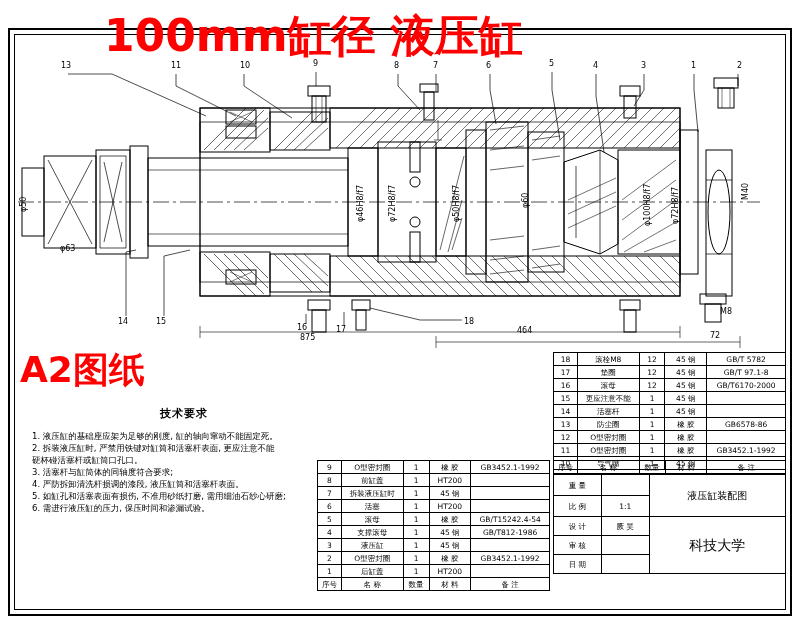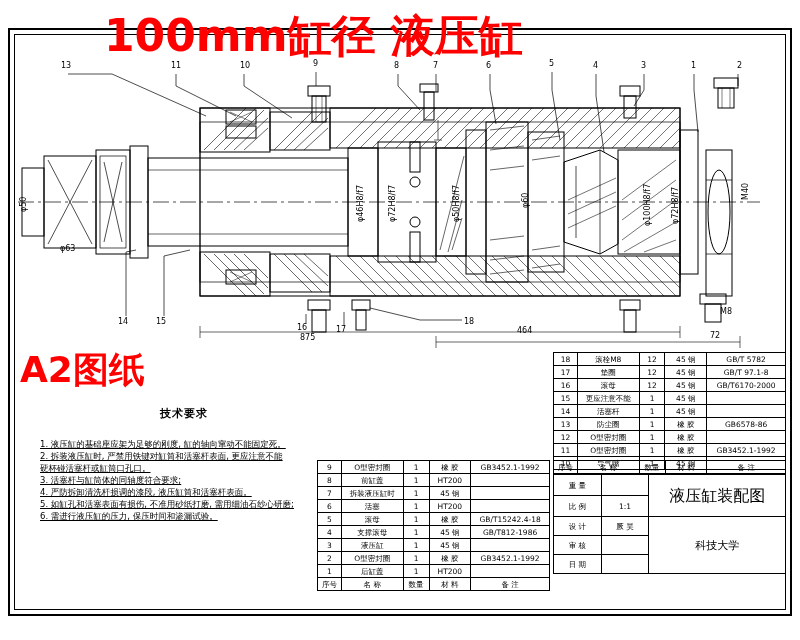--- a/index.html
+++ b/index.html
@@ -15,21 +15,21 @@
   }
 
   .lbl{position:absolute;font-size:8px;color:#000;white-space:nowrap;line-height:1;}
   .lbl.v{transform-origin:0 0;transform:rotate(-90deg);}
 
   .tbl{position:absolute;border-collapse:collapse;font-size:7.5px;color:#000;}
   .tbl td{border:1px solid #000;padding:0 1px;text-align:center;height:12px;line-height:11px;white-space:nowrap;}
 
   .notes{position:absolute;font-size:8.5px;color:#000;line-height:1.42;}
   .notes .nt-title{font-size:11px;font-weight:bold;text-align:center;margin-bottom:2px;letter-spacing:1px;}
-  .notes ol{margin:16px;padding:0;list-style:none;text-decoration:underline;}
+  .notes ol{margin:8px;padding:0;list-style:none;}
   .notes li{white-space:nowrap;}
 
   svg{position:absolute;left:0;top:0;}
 </style>
 </head>
 <body>
 
 <div id="root">
 
   <div class="frame" style="left:8px;top:28px;width:784px;height:588px;"></div>
@@ -334,21 +334,21 @@
         <td>活塞</td>
         <td>1</td>
         <td>HT200</td>
         <td></td>
       </tr>
       <tr>
         <td>5</td>
         <td>滚母</td>
         <td>1</td>
         <td>橡  胶</td>
-        <td>GB/T15242.4-18</td>
+        <td>GB/T15242.4-54</td>
       </tr>
       <tr>
         <td>4</td>
         <td>支撑滚母</td>
         <td>1</td>
         <td>45 钢</td>
         <td>GB/T812-1986</td>
       </tr>
       <tr>
         <td>3</td>
@@ -403,30 +403,30 @@
   <table class="tbl" style="left:553px;top:474px;width:233px;">
     <colgroup>
         <col style="width:48px">
         <col style="width:48px">
         <col style="width:137px">
       </colgroup>
     <tbody>
       <tr>
         <td style="height:20px">重  量</td>
         <td style="height:20px"></td>
-        <td rowspan="2" style="font-size:16px">液压缸装配图</td>
+        <td rowspan="2" style="font-size:10px">液压缸装配图</td>
       </tr>
       <tr>
         <td style="height:20px">比  例</td>
         <td style="height:20px">1:1</td>
       </tr>
       <tr>
         <td style="height:18px">设  计</td>
         <td style="height:18px">厥  昊</td>
-        <td rowspan="3" style="font-size:11px">科技大学</td>
+        <td rowspan="3" style="font-size:14px">科技大学</td>
       </tr>
       <tr>
         <td style="height:18px">审  核</td>
         <td style="height:18px"></td>
       </tr>
       <tr>
         <td style="height:18px">日  期</td>
         <td style="height:18px"></td>
       </tr>
     </tbody>

